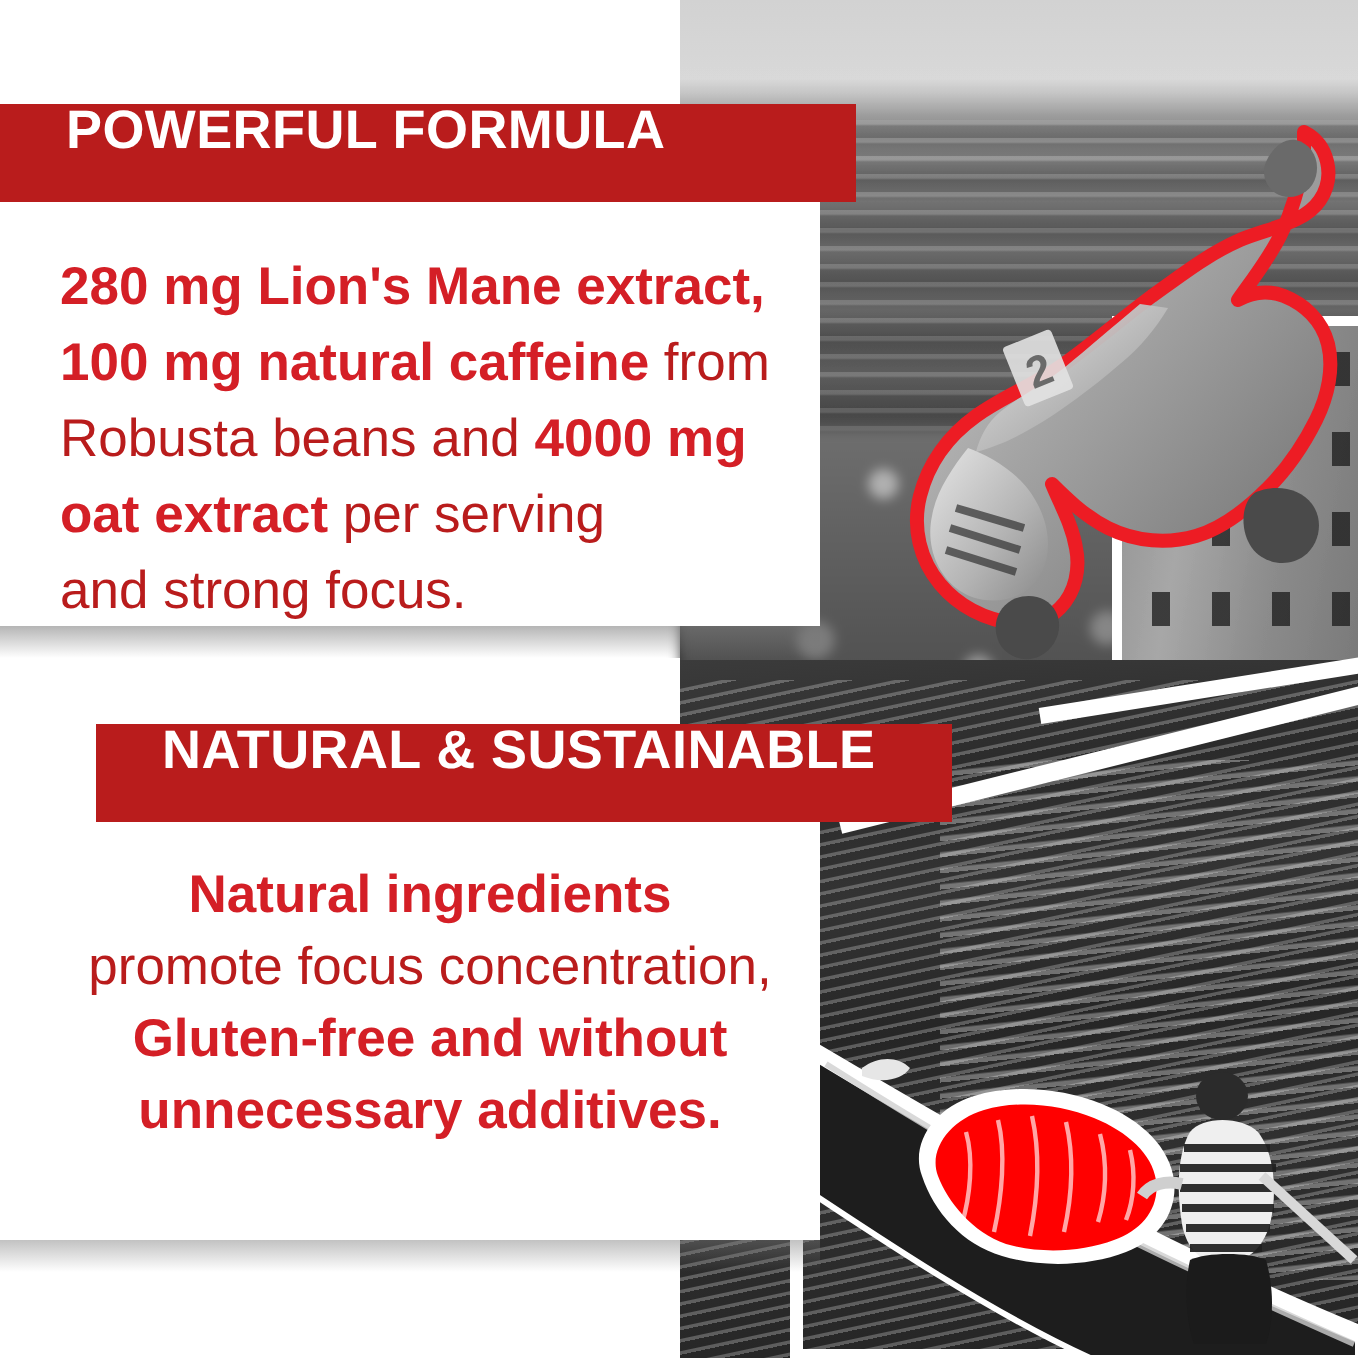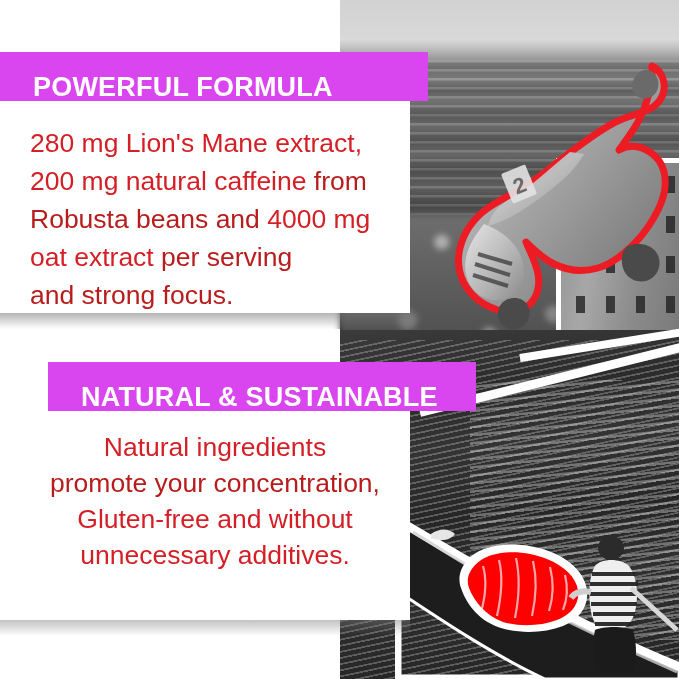--- a/index.html
+++ b/index.html
@@ -95,33 +95,33 @@
   
   .athlete{position:absolute;left:420px;top:48px;width:259px;height:340px;}
   .athlete svg{display:block;width:100%;height:100%;}
 
   
   .gondola{position:absolute;left:395px;top:480px;width:284px;height:199px;}
   .gondola svg{display:block;width:100%;height:100%;}
 
   
   .bar{
-    position:absolute;background:#d946ef;display:flex;align-items:flex-end;
+    position:absolute;background:#b91c1c;display:flex;align-items:flex-start;
   }
   .bar-title{
     color:#ffffff;font-weight:700;letter-spacing:.2px;
     font-size:27px;line-height:1;white-space:nowrap;
   }
   .card{
     position:absolute;background:#ffffff;
   }
   .card-body{
     font-size:26.5px;line-height:38px;color:#111111;font-weight:400;
   }
-  .card-body .hl{color:#D41F26;font-weight:400;margin-top:24px;}
+  .card-body .hl{color:#D41F26;font-weight:700;margin-top:24px;}
   .card-body .plain{color:#b91c1c;font-weight:400;}
 
   #bar1{left:0;top:52px;width:428px;height:49px;}
   #bar1 .bar-title{margin-left:33px;}
   #card1{left:0;top:101px;width:410px;height:212px;}
   #card1 .card-body{margin:23px 0 0 30px;width:360px;}
 
   .shadow1{
     position:absolute;left:0;top:313px;width:410px;height:16px;
     background:linear-gradient(180deg,rgba(120,120,120,.55),rgba(255,255,255,0));
@@ -272,35 +272,35 @@
     <div class="bottom-fill"></div>
   </div>
 
   <div class="bar" id="bar1">
     <span class="bar-title">POWERFUL FORMULA</span>
   </div>
 
   <div class="card" id="card1">
     <div class="card-body" id="body1">
         <div><span class="hl">280 mg Lion's Mane extract,</span></div>
-        <div><span class="hl">200 mg natural caffeine</span><span class="plain"> from</span></div>
+        <div><span class="hl">100 mg natural caffeine</span><span class="plain"> from</span></div>
         <div><span class="plain">Robusta beans and </span><span class="hl">4000 mg</span></div>
         <div><span class="hl">oat extract</span><span class="plain"> per serving</span></div>
         <div><span class="plain">and strong focus.</span></div>
       </div>
   </div>
   <div class="shadow1"></div>
 
   <div class="bar" id="bar2">
     <span class="bar-title">NATURAL &amp; SUSTAINABLE</span>
   </div>
 
   <div class="card" id="card2">
     <div class="card-body" id="body2">
         <div><span class="hl">Natural ingredients</span></div>
-        <div><span class="plain">promote your concentration,</span></div>
+        <div><span class="plain">promote focus concentration,</span></div>
         <div><span class="hl">Gluten-free and without</span></div>
         <div><span class="hl">unnecessary additives.</span></div>
       </div>
   </div>
   <div class="shadow2"></div>
 
 </div>
 
 </body></html>

